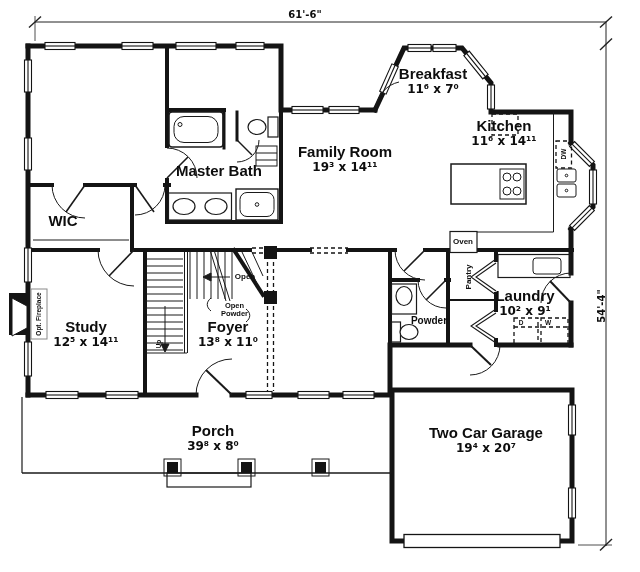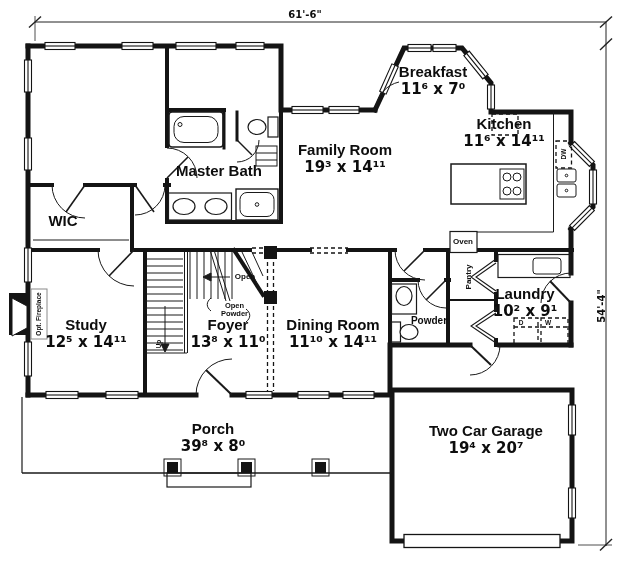--- a/index.html
+++ b/index.html
@@ -4,21 +4,21 @@
 <style>
   html,body{margin:0;padding:0;background:#ffffff;}
   .stage{position:relative;width:640px;height:572px;background:#fff;overflow:hidden;
          font-family:"Liberation Sans","DejaVu Sans",sans-serif;}
   .stage svg{position:absolute;left:0;top:0;z-index:1;}
   .lbl{position:absolute;transform:translate(-50%,-50%);color:#0d0d0d;text-align:center;
        white-space:nowrap;line-height:1.12;z-index:2;}
   .rot{transform:translate(-50%,-50%) rotate(-90deg);}
   .room-name{display:block;font-size:15px;font-weight:700;}
   .room-name.sm{font-size:10px;}
-  .room-dims{display:block;font-size:15px;font-weight:700;font-family:"DejaVu Sans",sans-serif;}
+  .room-dims{display:block;font-size:12px;font-weight:700;font-family:"DejaVu Sans",sans-serif;}
   .ann{font-size:8px;font-weight:700;}
   .tiny{font-size:6.5px;font-weight:700;}
   .dimtext{font-size:10px;font-weight:600;font-family:"DejaVu Sans",sans-serif;}
   .openabove{font-size:7.5px;font-weight:600;}
   .openabove span{display:block;margin-left:11px;}
 </style>
 </head>
 <body>
 
 <div class="stage">
@@ -366,24 +366,20 @@
     <span class="room-name sm">Powder</span>
   </div>
   <div class="lbl" style="left:86px;top:334px">
     <span class="room-name">Study</span>
     <span class="room-dims">12⁵ x 14¹¹</span>
   </div>
   <div class="lbl" style="left:228px;top:334px">
     <span class="room-name">Foyer</span>
     <span class="room-dims">13⁸ x 11⁰</span>
   </div>
-  <div class="lbl" style="left:333px;top:334px">
-    <span class="room-name">Dining Room</span>
-    <span class="room-dims">11¹⁰ x 14¹¹</span>
-  </div>
   <div class="lbl" style="left:213px;top:438px">
     <span class="room-name">Porch</span>
     <span class="room-dims">39⁸ x 8⁰</span>
   </div>
   <div class="lbl" style="left:486px;top:440px">
     <span class="room-name">Two Car Garage</span>
     <span class="room-dims">19⁴ x 20⁷</span>
   </div>
 
   <div class="lbl ann" style="left:463px;top:242px">Oven</div>

